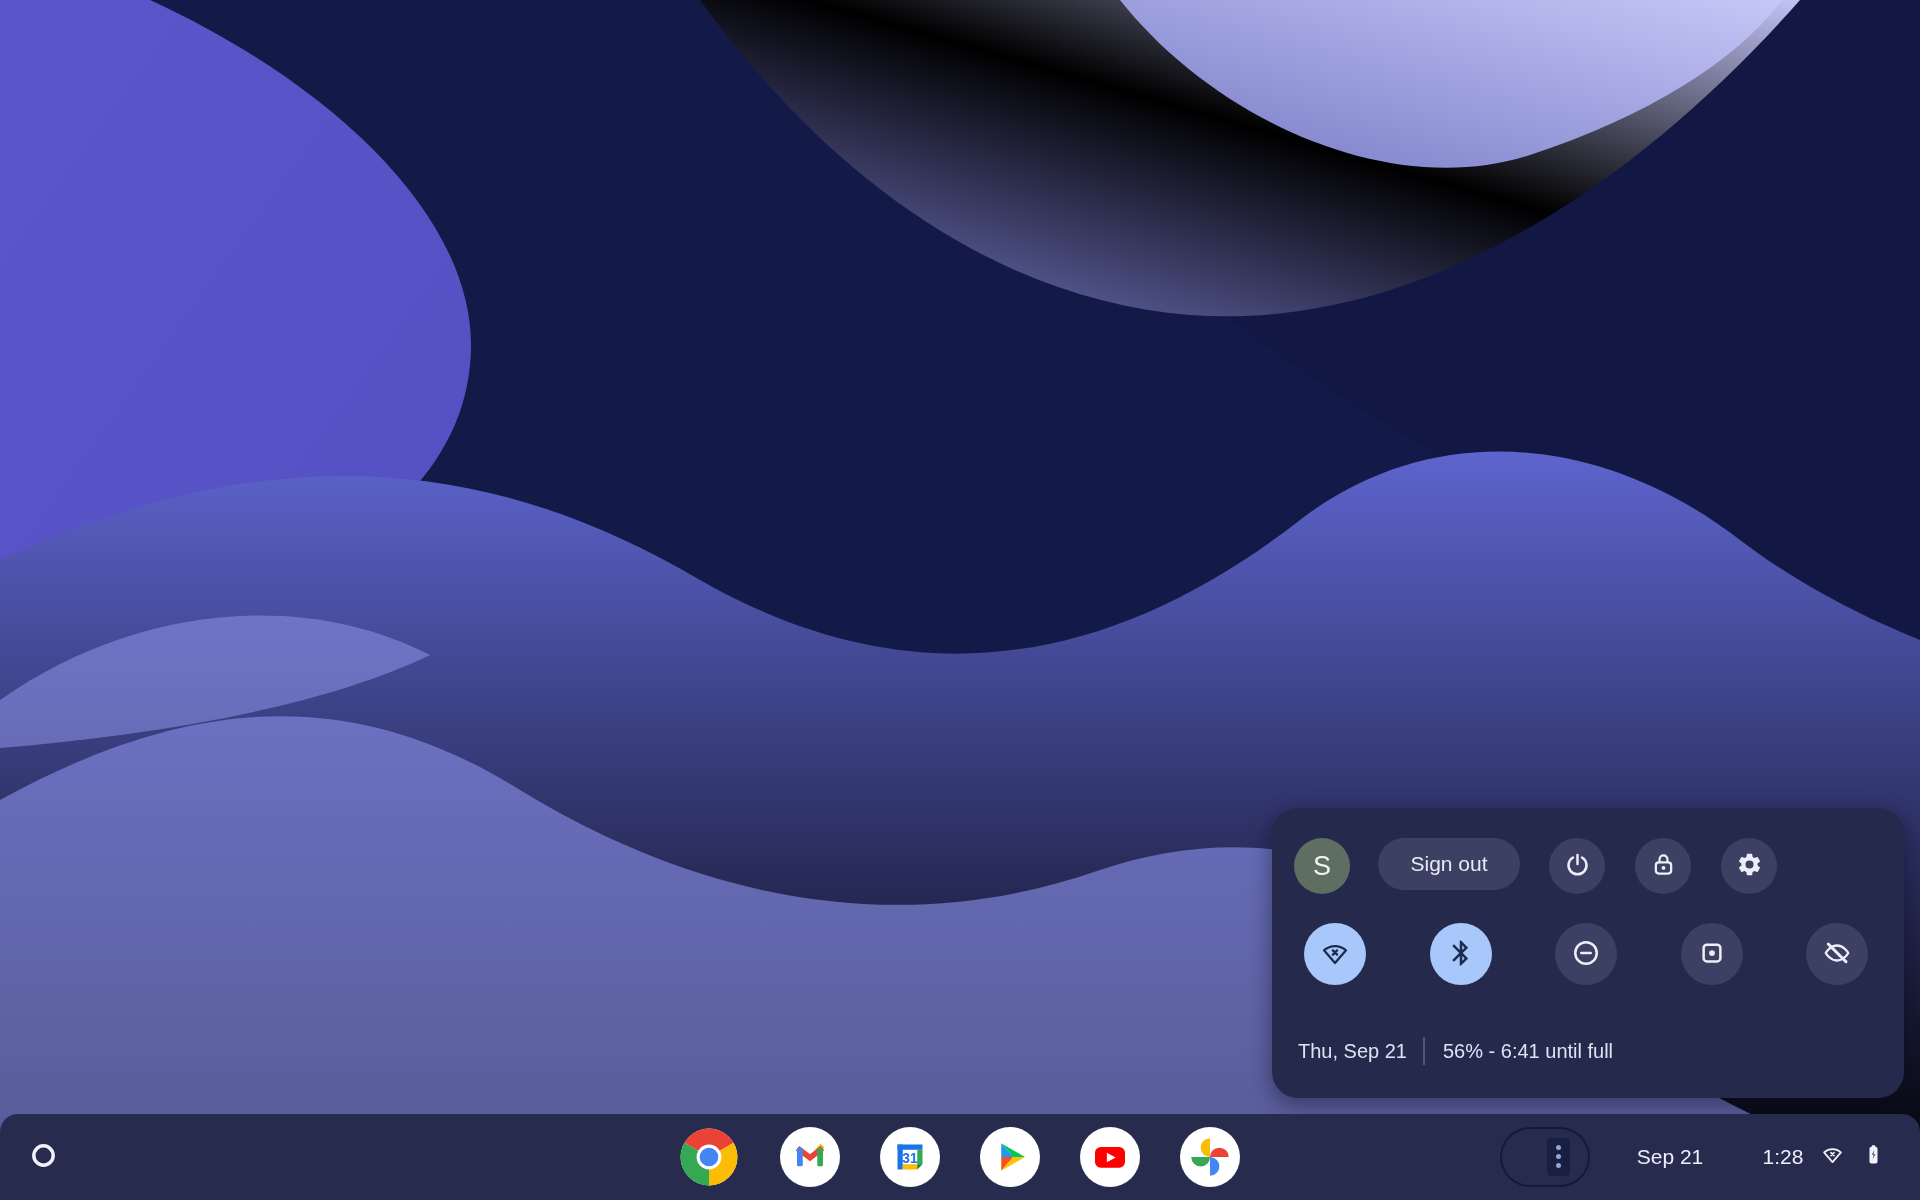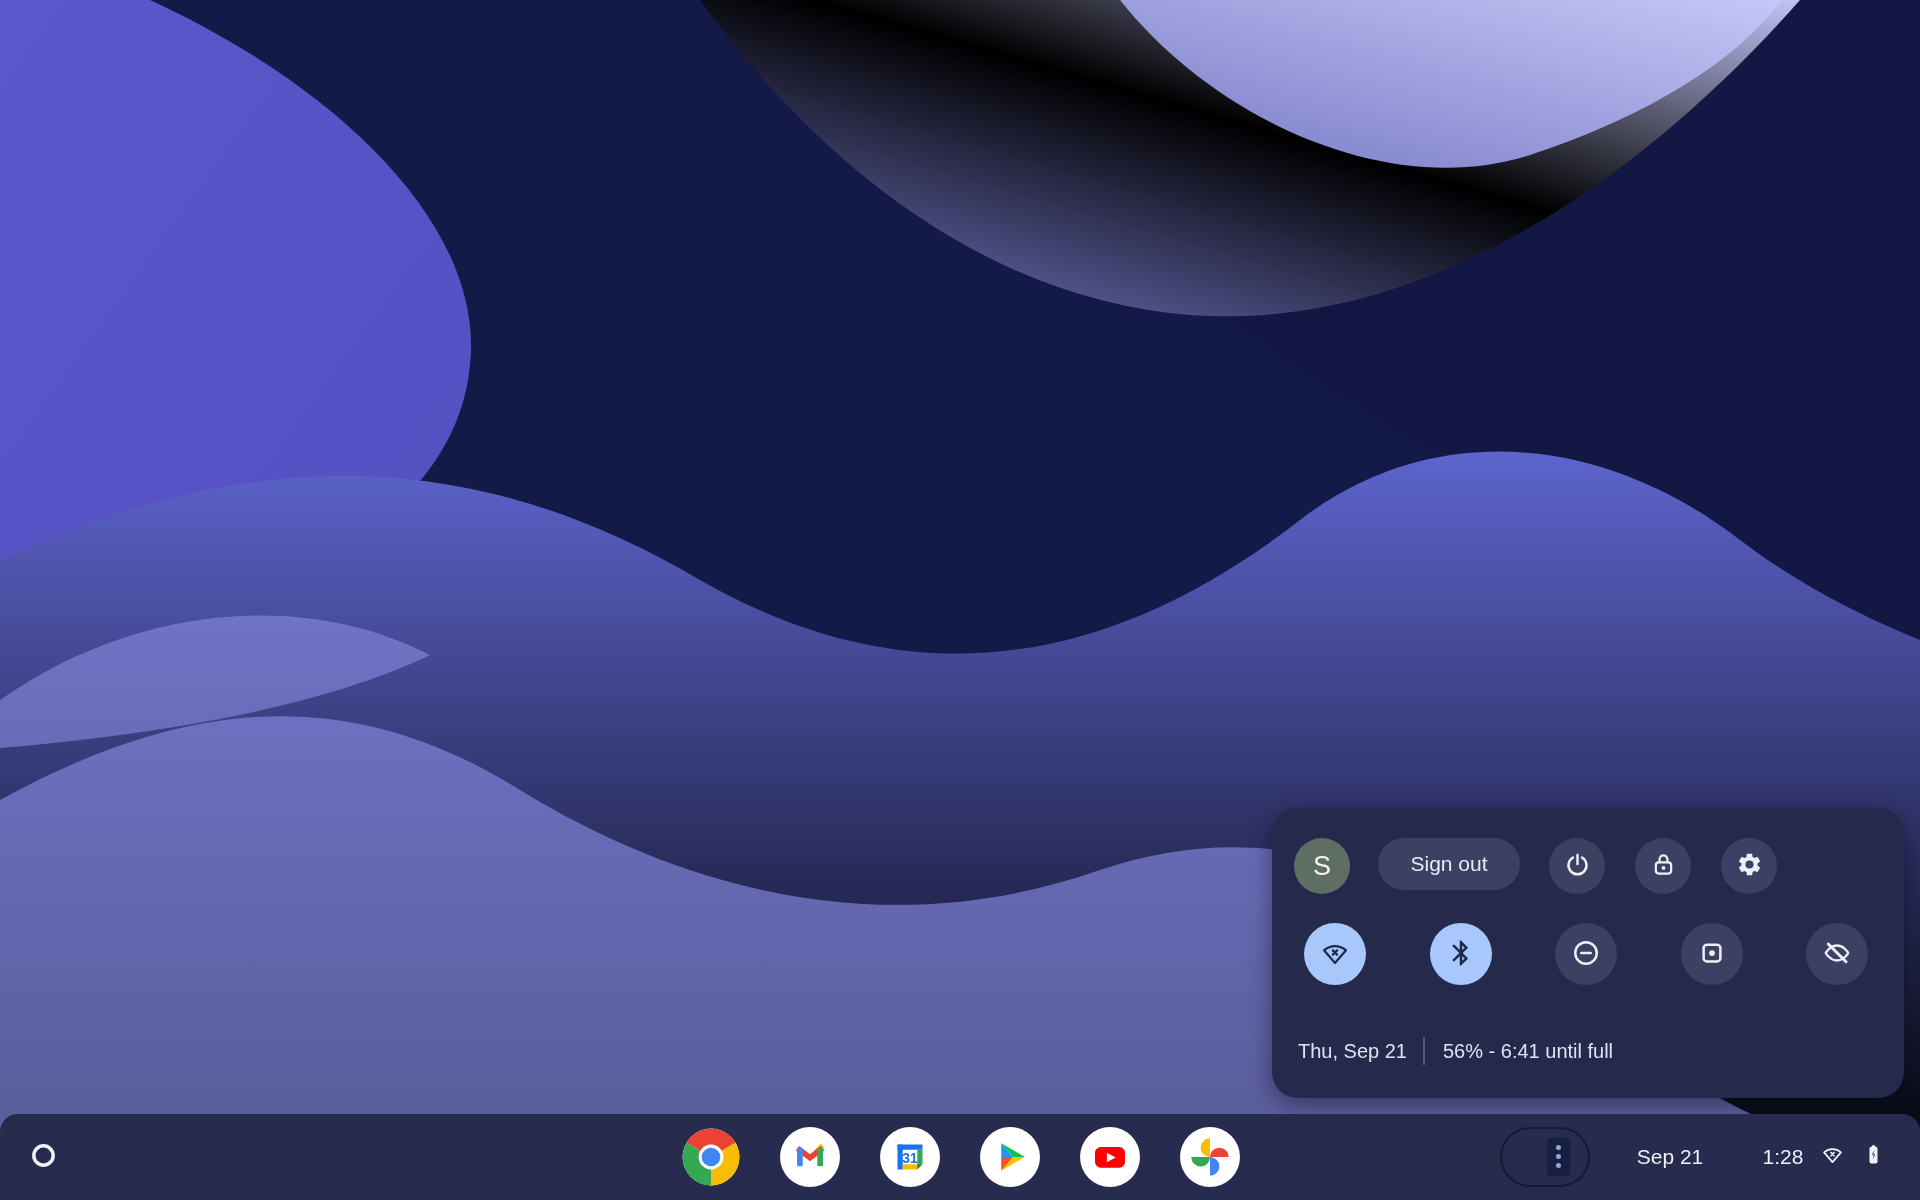--- a/index.html
+++ b/index.html
@@ -54,21 +54,21 @@
   }
   .shelf button { border:none; cursor:pointer; background:transparent; padding:0; }
   .launcher-btn {
     position:absolute; left:10px; top:10px; width:66px; height:66px;
     border-radius:50%; background:#3d4267; display:flex; align-items:center; justify-content:center;
   }
   .apps {
     position:absolute; left:50%; top:13px; transform:translateX(-50%);
     display:flex; gap:40px;
   }
-  .app-btn { width:60px; height:60px; border-radius:50%; display:flex; align-items:center; justify-content:flex-start;text-decoration:underline; }
+  .app-btn { width:60px; height:60px; border-radius:50%; display:flex; align-items:center; justify-content:flex-end;text-decoration:underline; }
   .app-btn.white { background:#ffffff; }
   .app-btn svg { display:block; }
 
   .status-area { position:absolute; inset:0;padding-left:36px; }
   .preview-btn {
     position:absolute; left:1500px; top:13px; width:90px; height:60px;
     border-radius:30px; overflow:hidden;
     background:linear-gradient(155deg,#11173e 0%,#161d4a 38%,#3a3a8e 55%,#5a55c5 68%,#7478d8 85%,#8286de 100%);
     box-shadow:inset 0 0 0 2px rgba(10,12,30,.55);
   }

